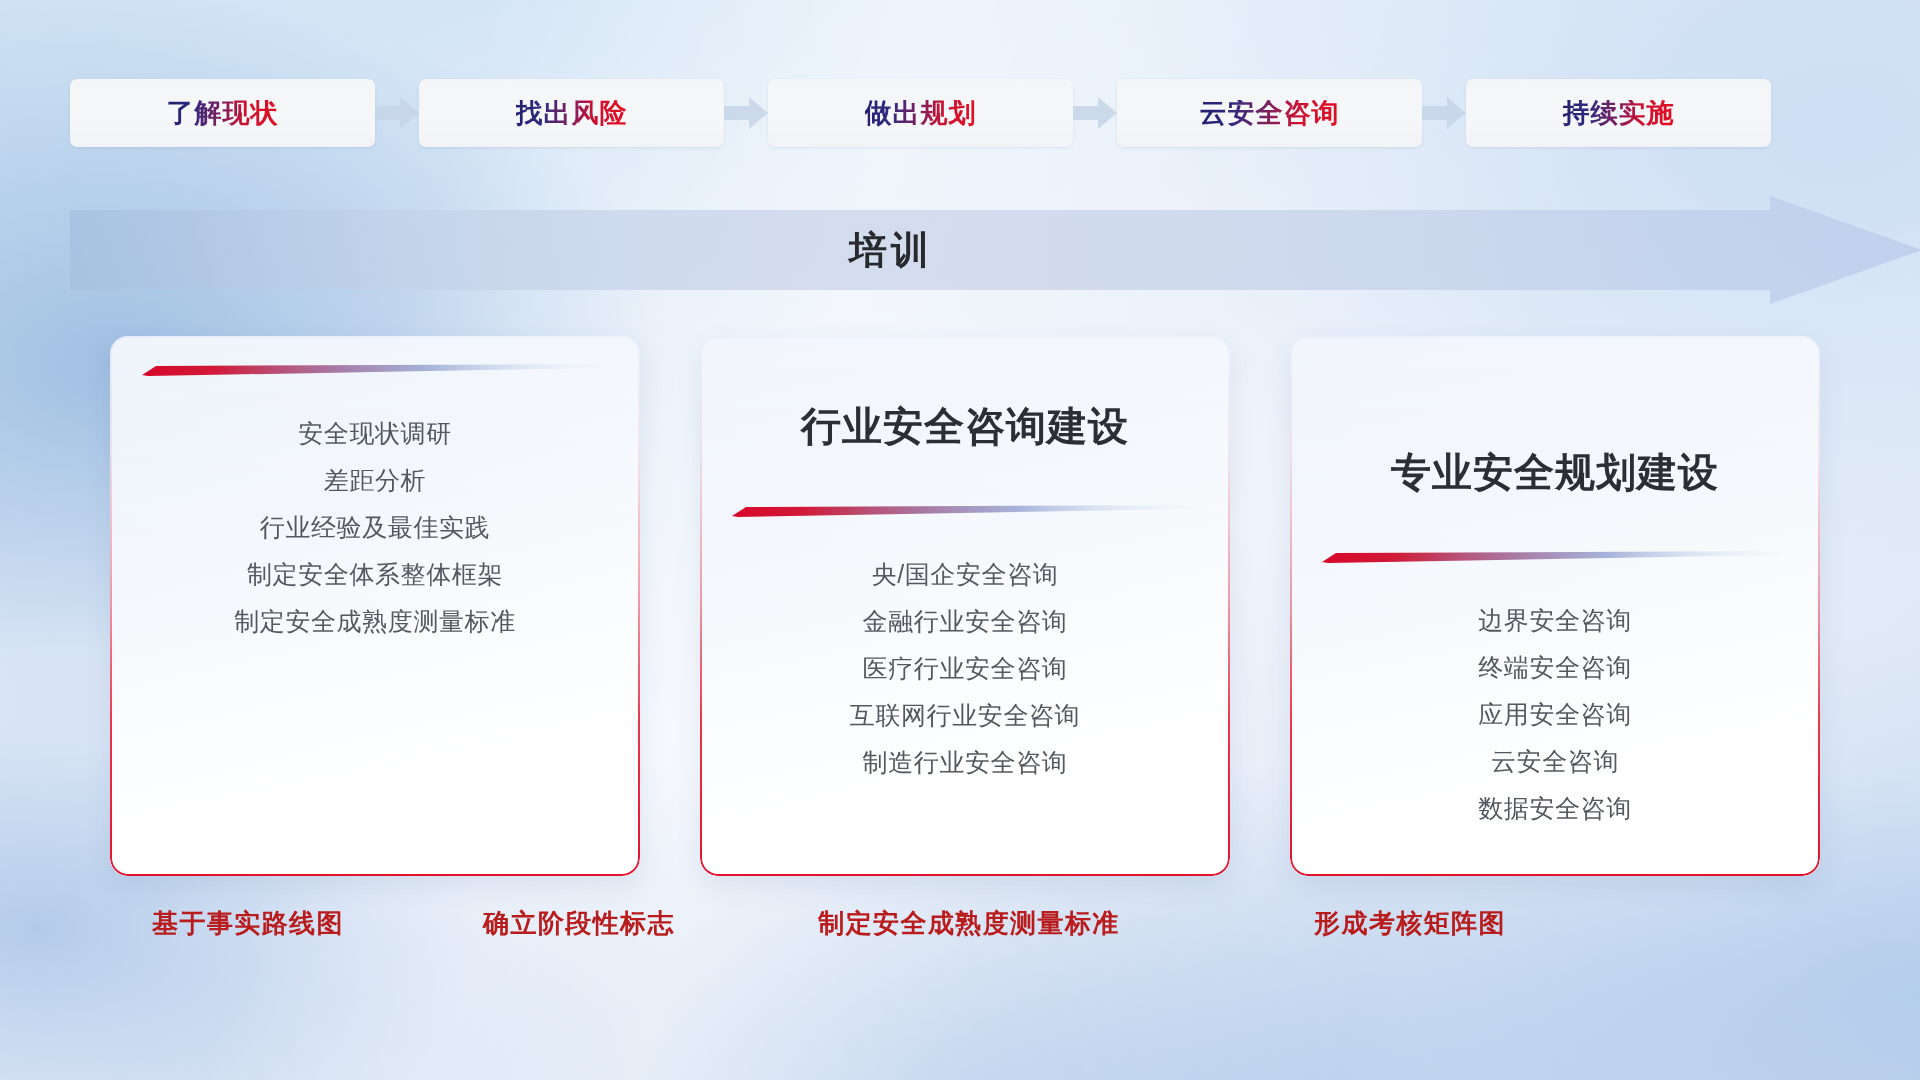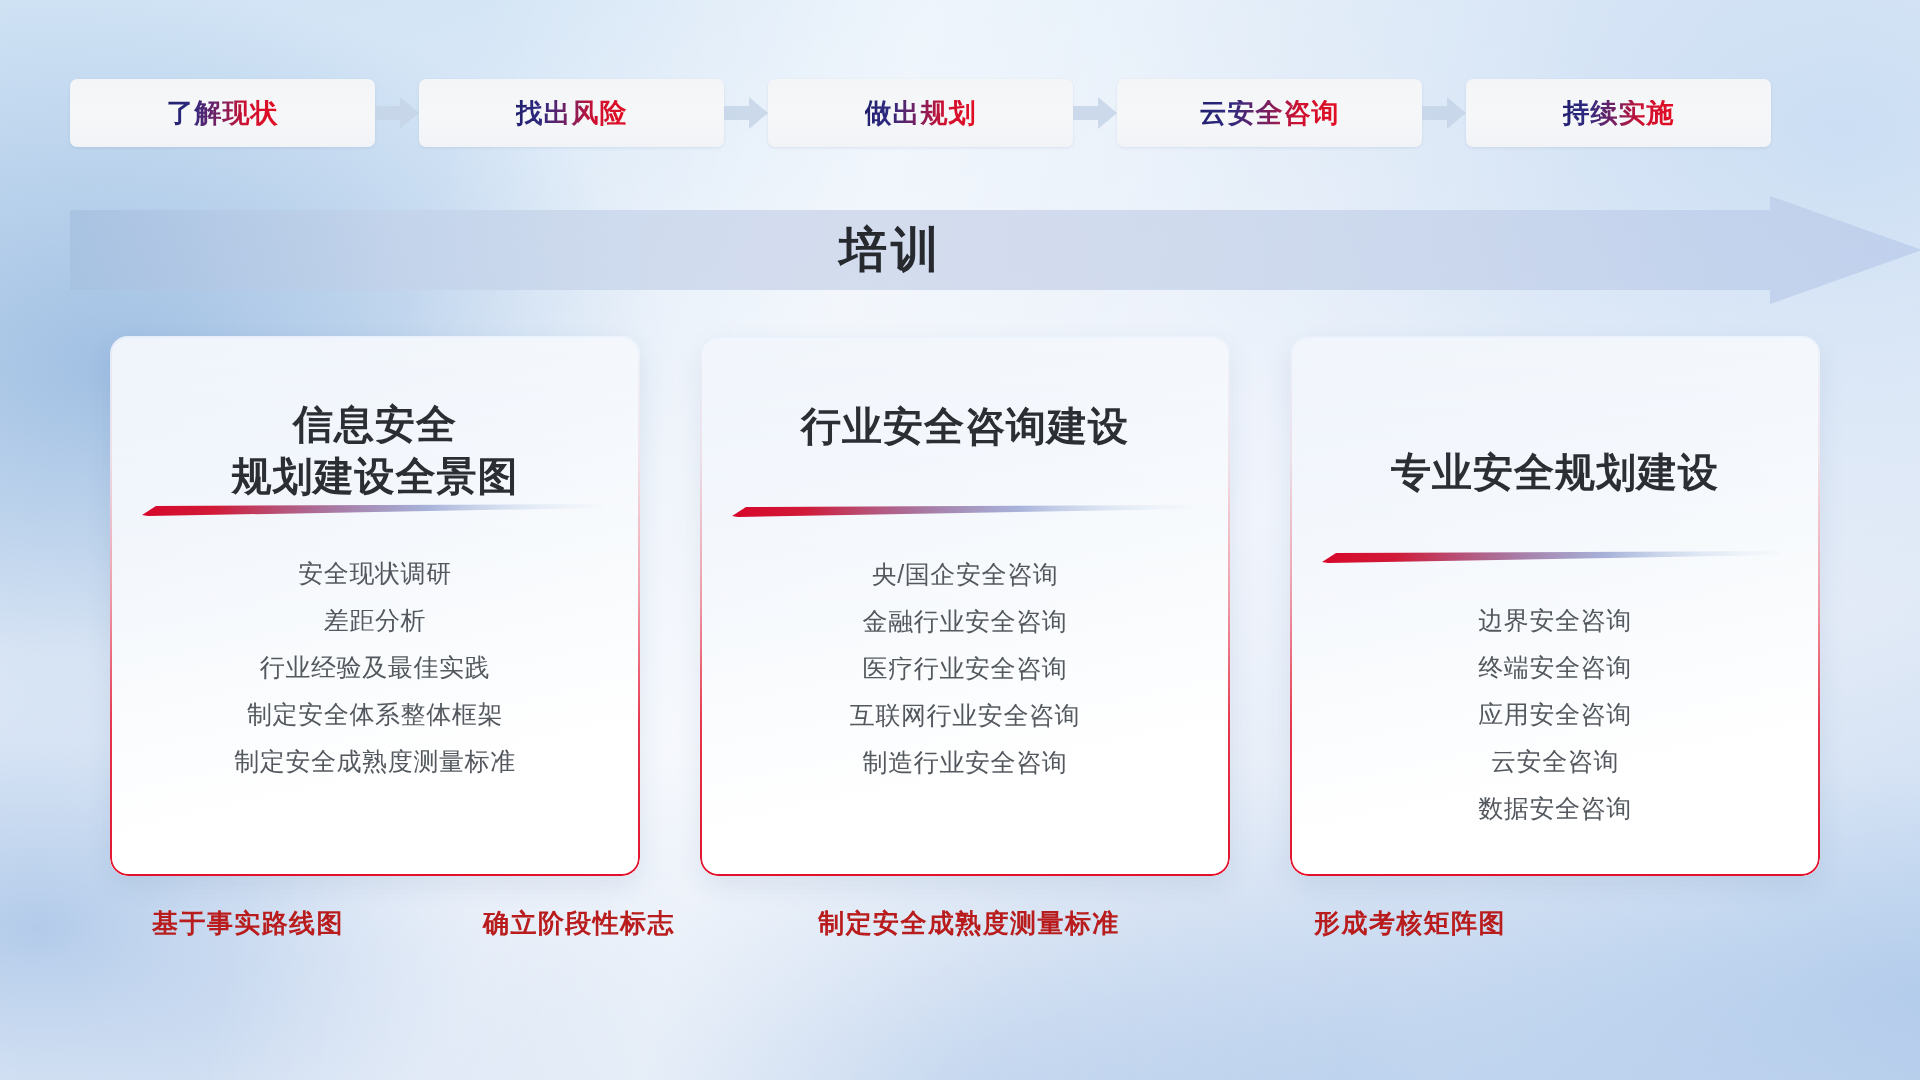--- a/index.html
+++ b/index.html
@@ -118,21 +118,21 @@
   #training-banner .band { position: absolute; inset: 0; }
   #training-label {
     position: absolute;
     left: 0;
     right: 210px;
     top: 0;
     height: 108px;
     display: flex;
     align-items: center;
     justify-content: center;
-    font-size: 48px;
+    font-size: 38px;
     font-weight: 700;
     color: #26292e;
     letter-spacing: 4px;
   }
 
   
   #cards {
     position: absolute;
     left: 110px;
     top: 336px;
@@ -314,22 +314,20 @@
         </linearGradient>
       </defs>
       <path d="M0 14 H1700 V0 L1852 54 L1700 108 V94 H0 Z" fill="url(#bandGrad)"></path>
     </svg>
     <div id="training-label">培训</div>
   </div>
 
   <div id="cards">
 
     <div class="card">
-      <div class="card-title">信息安全
-规划建设全景图</div>
       <svg class="card-divider" viewBox="0 0 462 13" preserveAspectRatio="none">
         <defs>
           <linearGradient id="divGrad1" x1="0" y1="0" x2="1" y2="0">
             <stop offset="0" stop-color="#d7072a" stop-opacity="1"></stop>
             <stop offset="0.16" stop-color="#cf0f2e" stop-opacity="0.95"></stop>
             <stop offset="0.42" stop-color="#8e4f86" stop-opacity="0.75"></stop>
             <stop offset="0.62" stop-color="#6f7fc0" stop-opacity="0.58"></stop>
             <stop offset="0.82" stop-color="#a9c0e0" stop-opacity="0.32"></stop>
             <stop offset="1" stop-color="#cfdcec" stop-opacity="0.05"></stop>
           </linearGradient>

